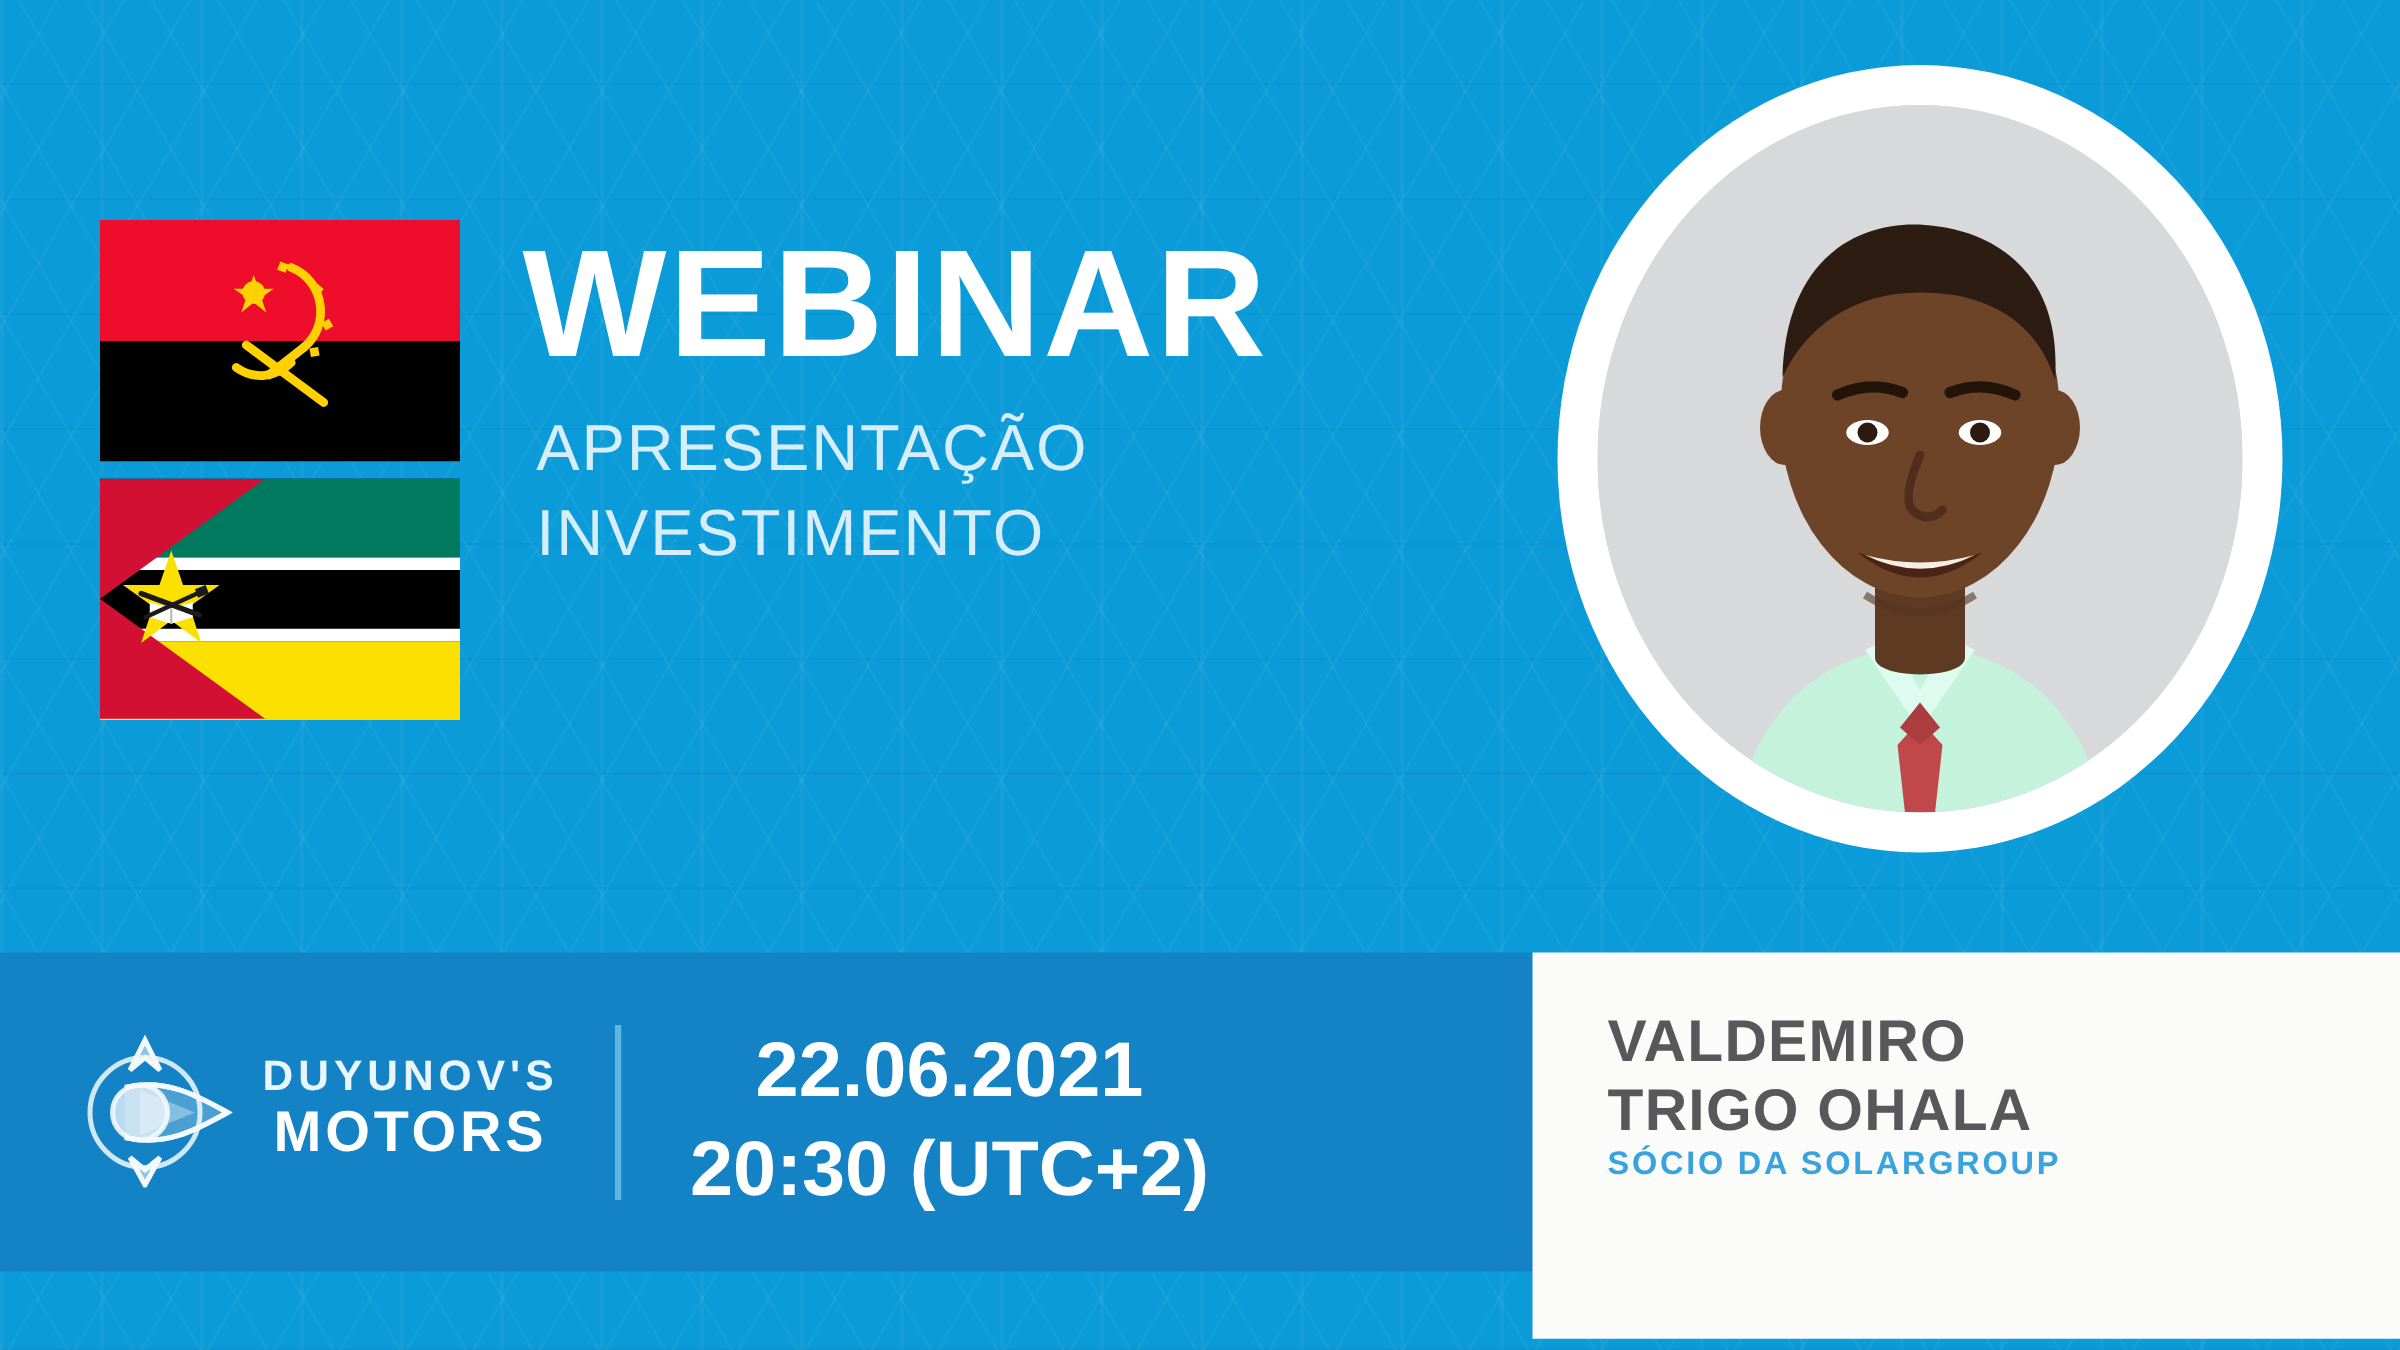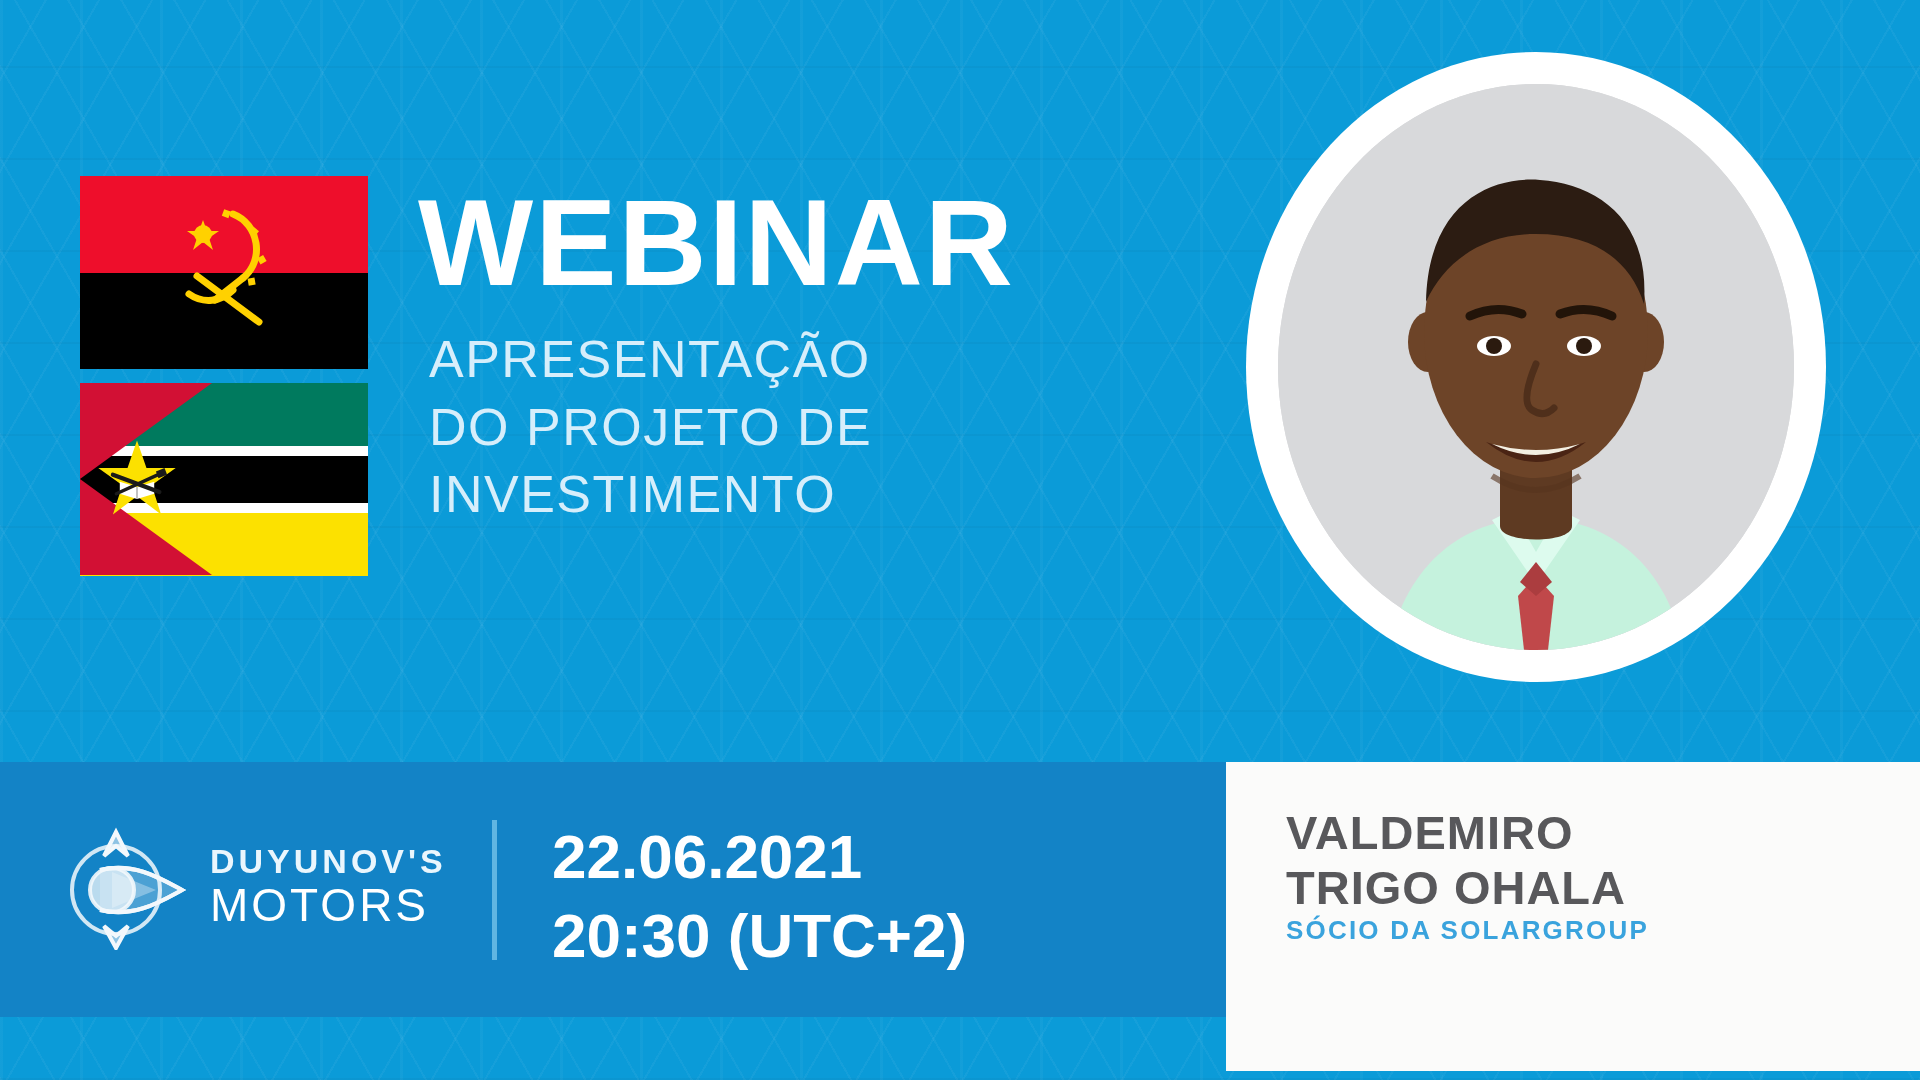--- a/index.html
+++ b/index.html
@@ -81,31 +81,32 @@
   .portrait-inner{
     width:516px;height:566px;border-radius:50%;overflow:hidden;
     background:#d8d9db;position:relative;
   }
   .ph-svg{position:absolute;left:0;top:0;width:100%;height:100%;}
 
   
   .bottombar{
     position:absolute;left:0;top:762px;width:1226px;height:255px;
     background:#1383c6;
+    text-align:center;
   }
   .logo-group{
     position:absolute;left:60px;top:60px;display:flex;align-items:center;gap:22px;
   }
   .logo-mark{width:128px;height:128px;display:block;}
   .logo-text{display:flex;flex-direction:column;line-height:1.0;}
   .logo-l1{
     font-size:34px;font-weight:700;color:#eaf6fd;letter-spacing:4px;
   }
   .logo-l2{
-    font-size:46px;font-weight:400;color:#ffffff;letter-spacing:3px;margin-top:4px;
+    font-size:46px;font-weight:700;color:#ffffff;letter-spacing:3px;margin-top:4px;
   }
   .vdivider{
     position:absolute;left:492px;top:58px;width:5px;height:140px;background:#6fc0e6;opacity:.85;
   }
   .datetime{
     position:absolute;left:552px;top:55px;color:#ffffff;
   }
   .dt-line{font-size:62px;font-weight:700;line-height:1.28;letter-spacing:0px;}
 
   
@@ -181,21 +182,20 @@
           <path d="M72 40 l10 -4 l3 8 l-10 4 z" fill="#1a1a1a"></path>
         </svg>
       </div>
 
     </div>
 
     <div class="headline">
       <div class="h-title">WEBINAR</div>
       <div class="h-sub">
         <div>APRESENTAÇÃO</div>
-        <div>DO PROJETO DE</div>
         <div>INVESTIMENTO</div>
       </div>
     </div>
 
     <div class="portrait-wrap">
       <div class="portrait-inner">
         <svg class="ph-svg" viewBox="0 0 516 566" preserveAspectRatio="xMidYMid slice">
           <rect x="0" y="0" width="516" height="566" fill="#d8d9db"></rect>
 
           <path d="M110 566 C 130 470, 196 434, 258 434 C 320 434, 386 470, 406 566 Z" fill="#c5f2dd"></path>

